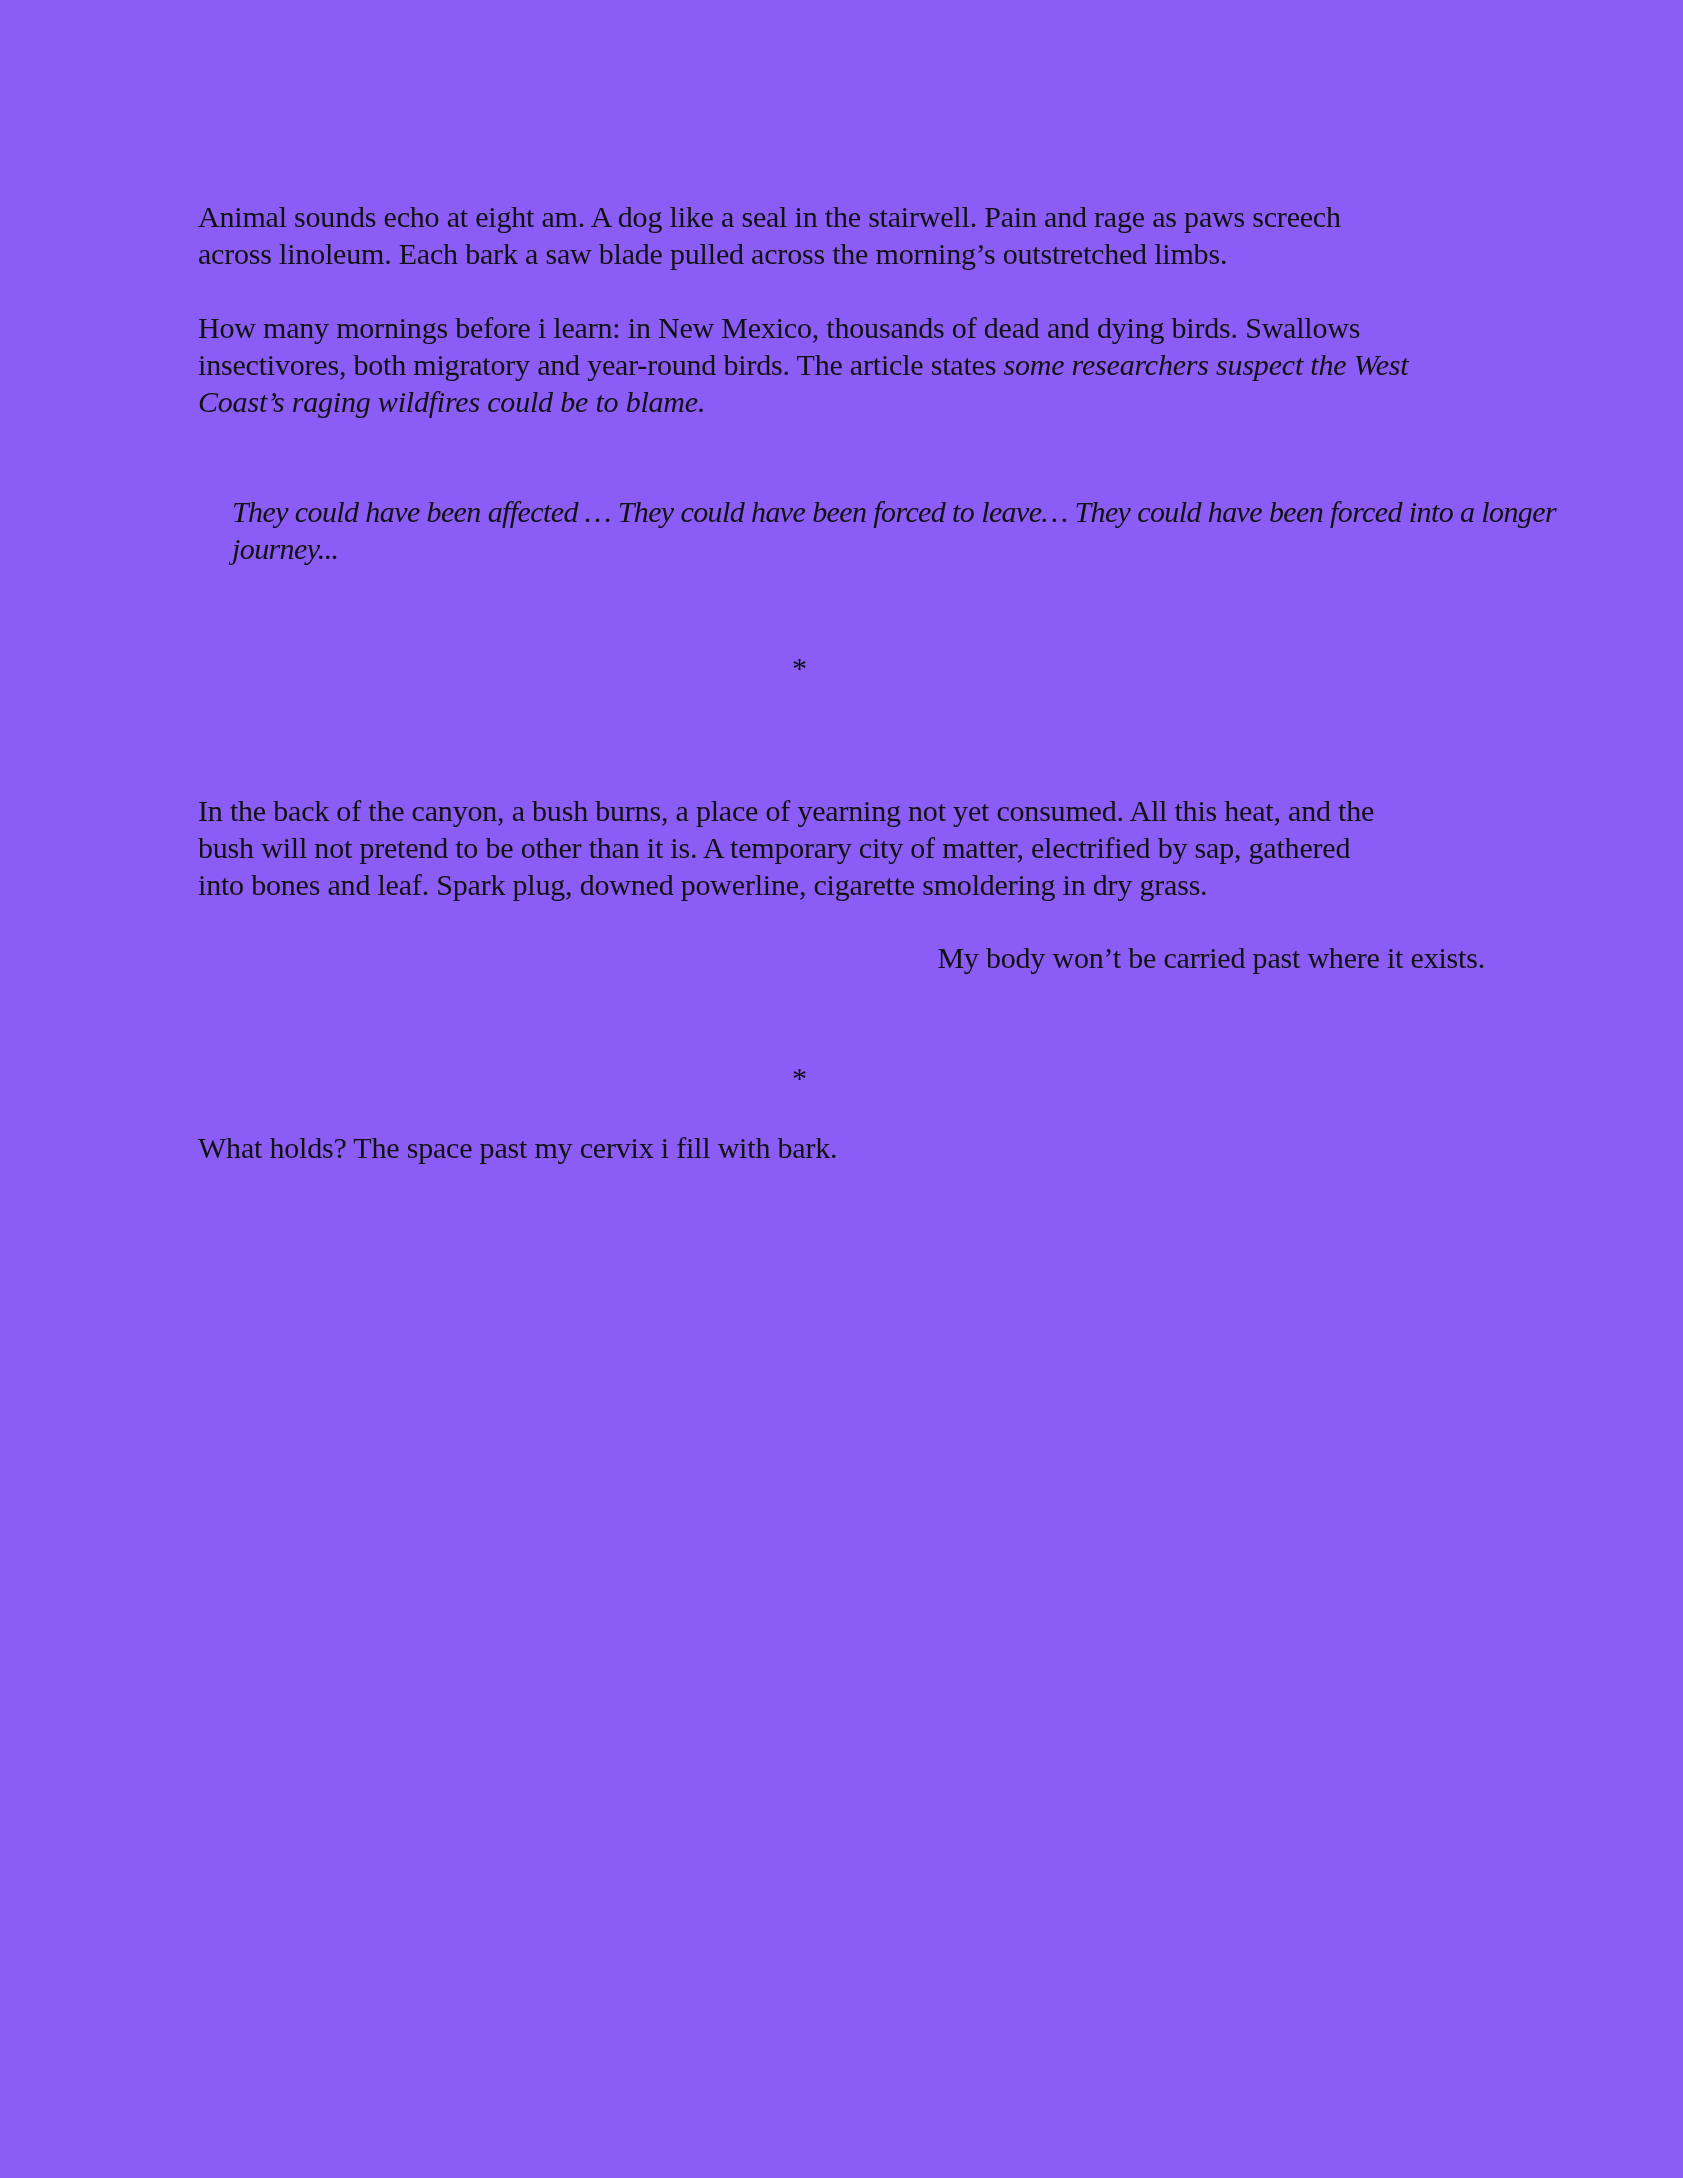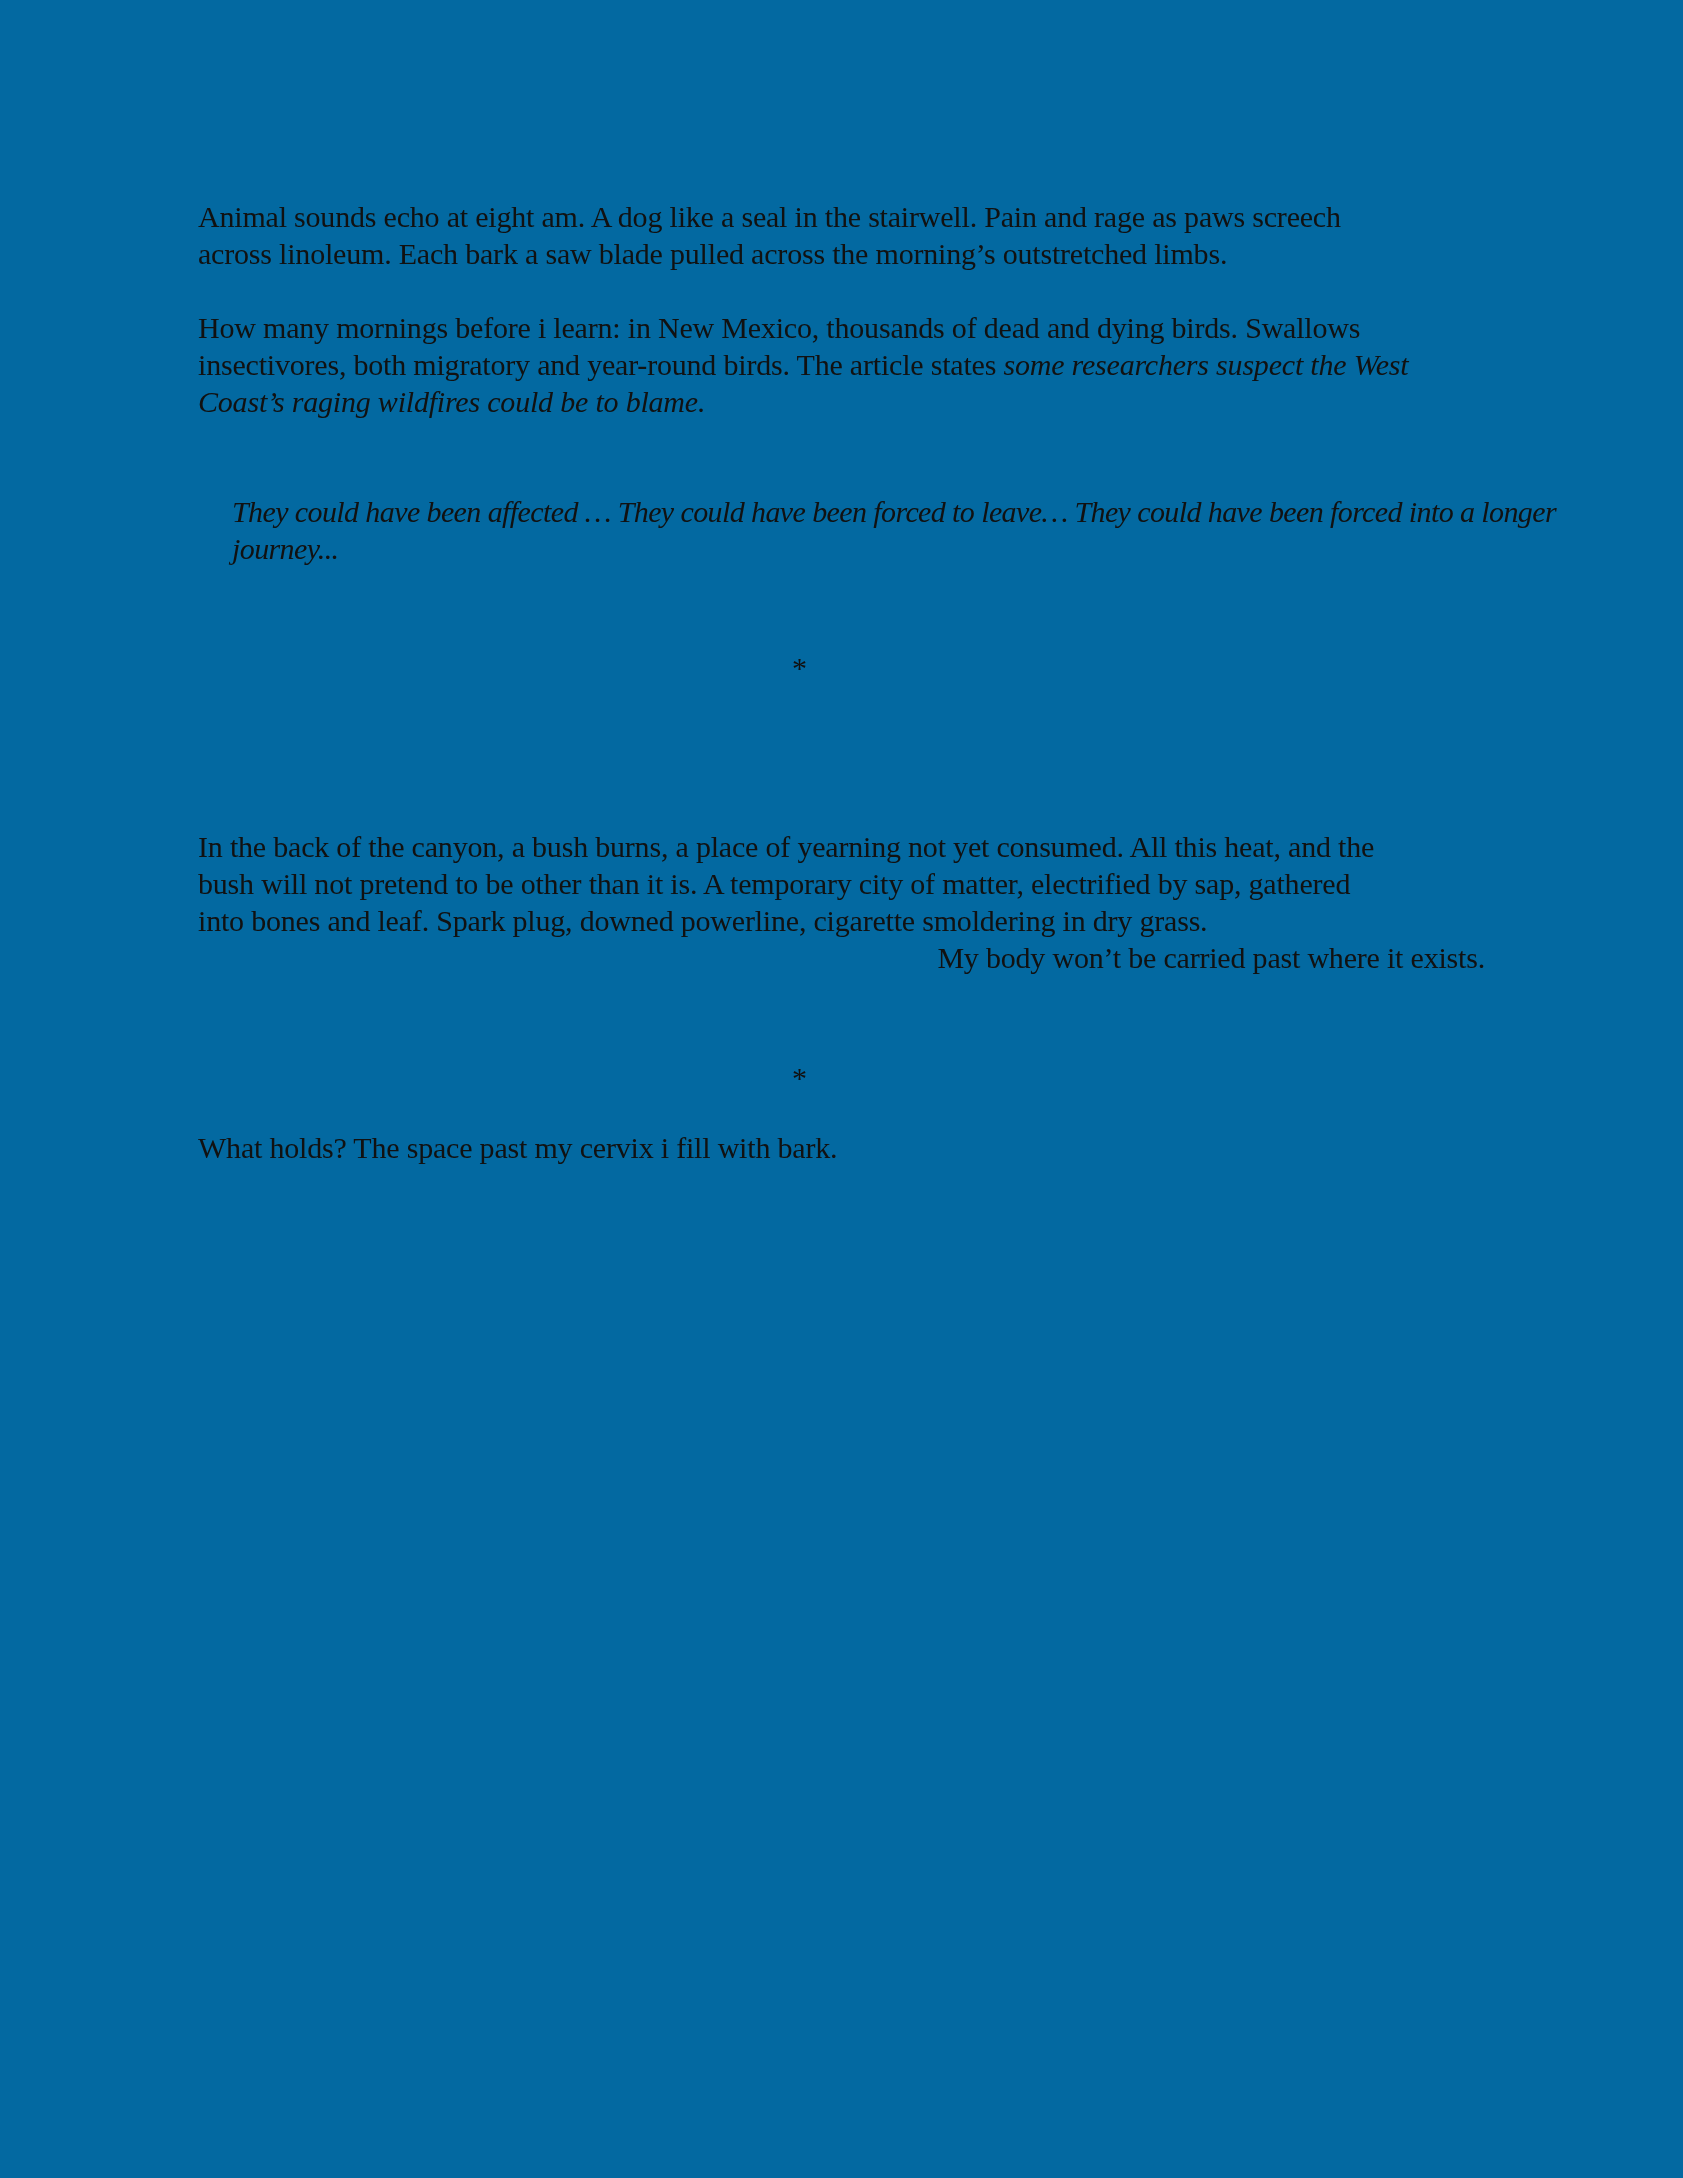--- a/index.html
+++ b/index.html
@@ -13,21 +13,21 @@
       position: relative;
       overflow: hidden;
       font-family: "Liberation Serif", "DejaVu Serif", serif;
       color: #111111;
     }
     .page {
       position: absolute;
       left: 0; top: 0;
       width: 1683px;
       height: 2178px;
-      background: #0369a1;
+      background: #8b5cf6;
     }
     .text-block {
       position: absolute;
       left: 198px;
       width: 1287px;
       font-size: 30px;
       line-height: 37px;
       letter-spacing: -0.2px;
       margin: 0;
       word-spacing: 0px;
@@ -61,21 +61,21 @@
   </p>
 
   <p class="text-block" style="top:493px; font-style:italic; letter-spacing:-0.6px;margin-left:34px;">
     <span class="line">They could have been affected … They could have been forced to leave… They could have been forced into a longer</span>
     <span class="line">journey...</span>
   </p>
 
   <p class="asterisk" style="top:649px;">*</p>
 
 
-  <p class="text-block" style="top:792px;margin-top:36px;">
+  <p class="text-block" style="top:792px;">
     <span class="line">In the back of the canyon, a bush burns, a place of yearning not yet consumed. All this heat, and the</span>
     <span class="line">bush will not pretend to be other than it is. A temporary city of matter, electrified by sap, gathered</span>
     <span class="line">into bones and leaf. Spark plug, downed powerline, cigarette smoldering in dry grass.</span>
   </p>
 
   <p class="text-block" style="top:939px;text-align:right;">
     <span class="line">My body won’t be carried past where it exists.</span>
   </p>
 
   <p class="asterisk" style="top:1059px;">*</p>

